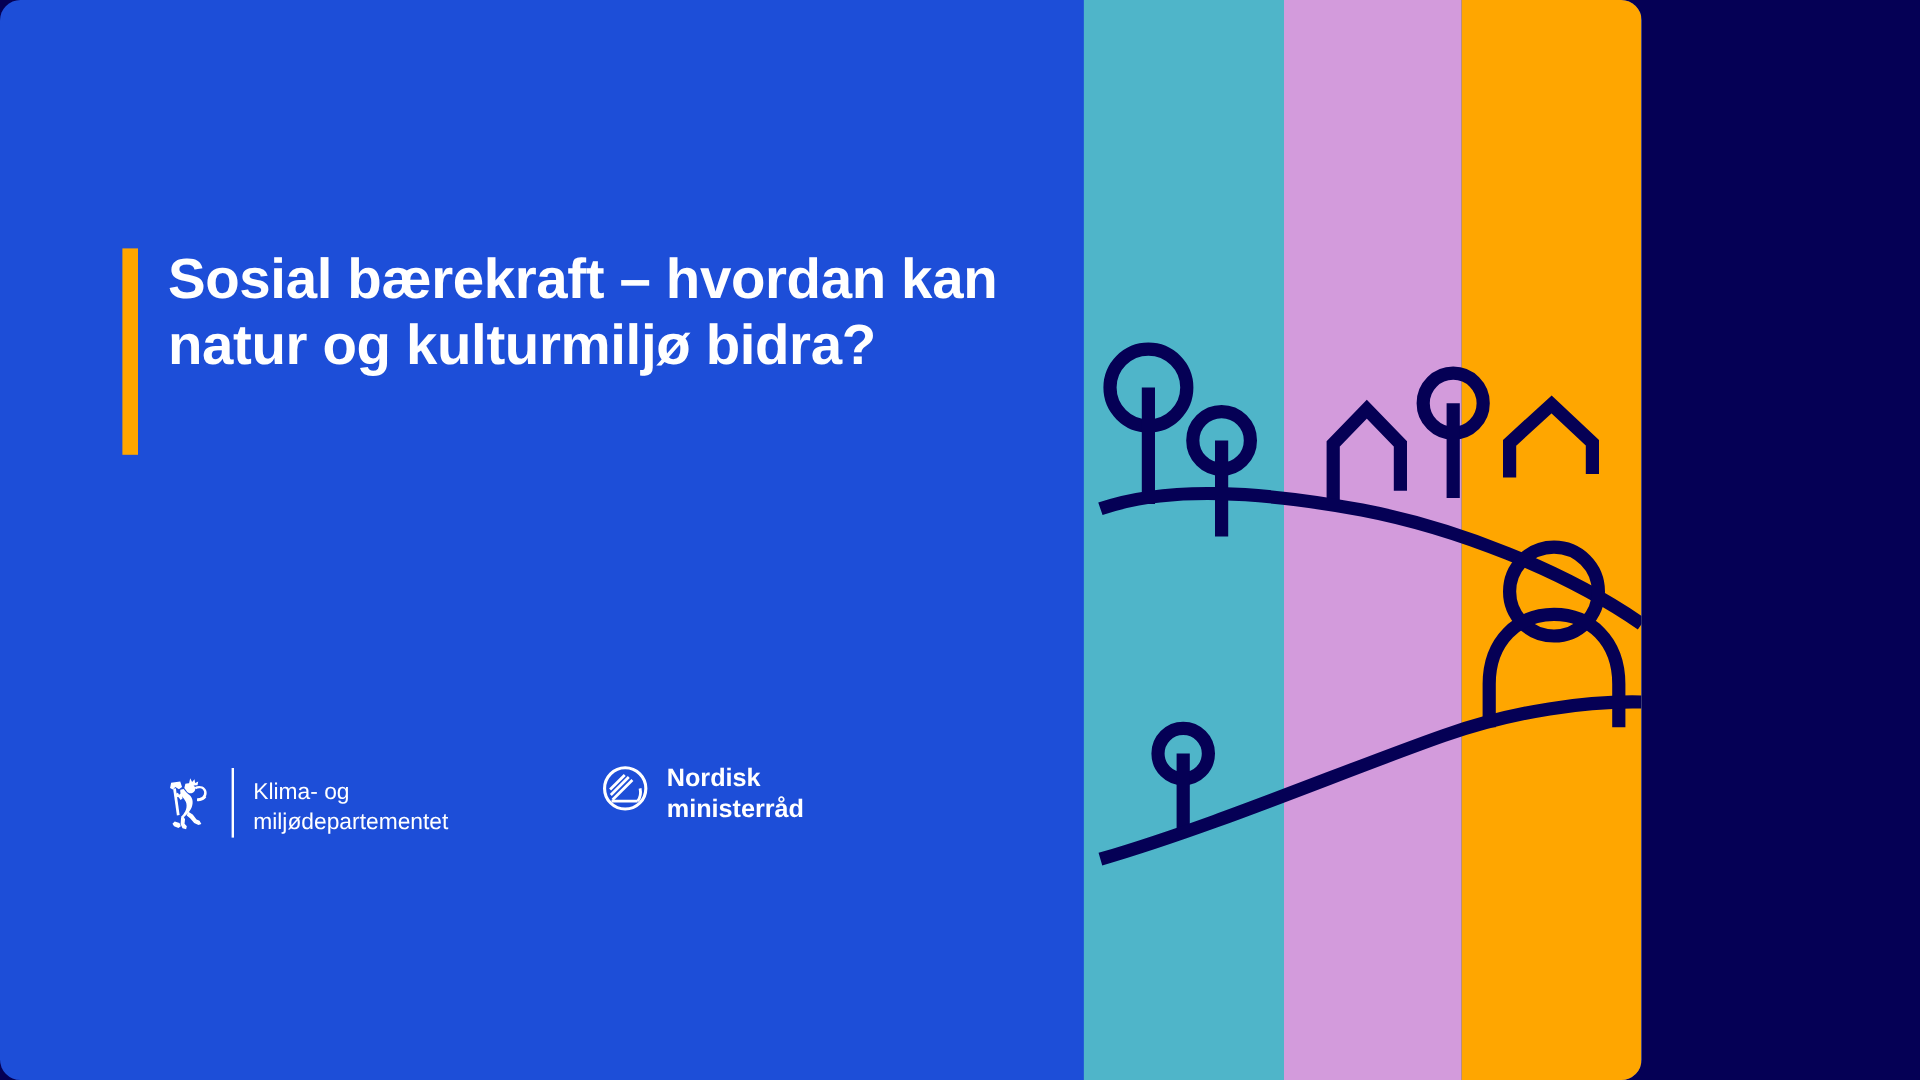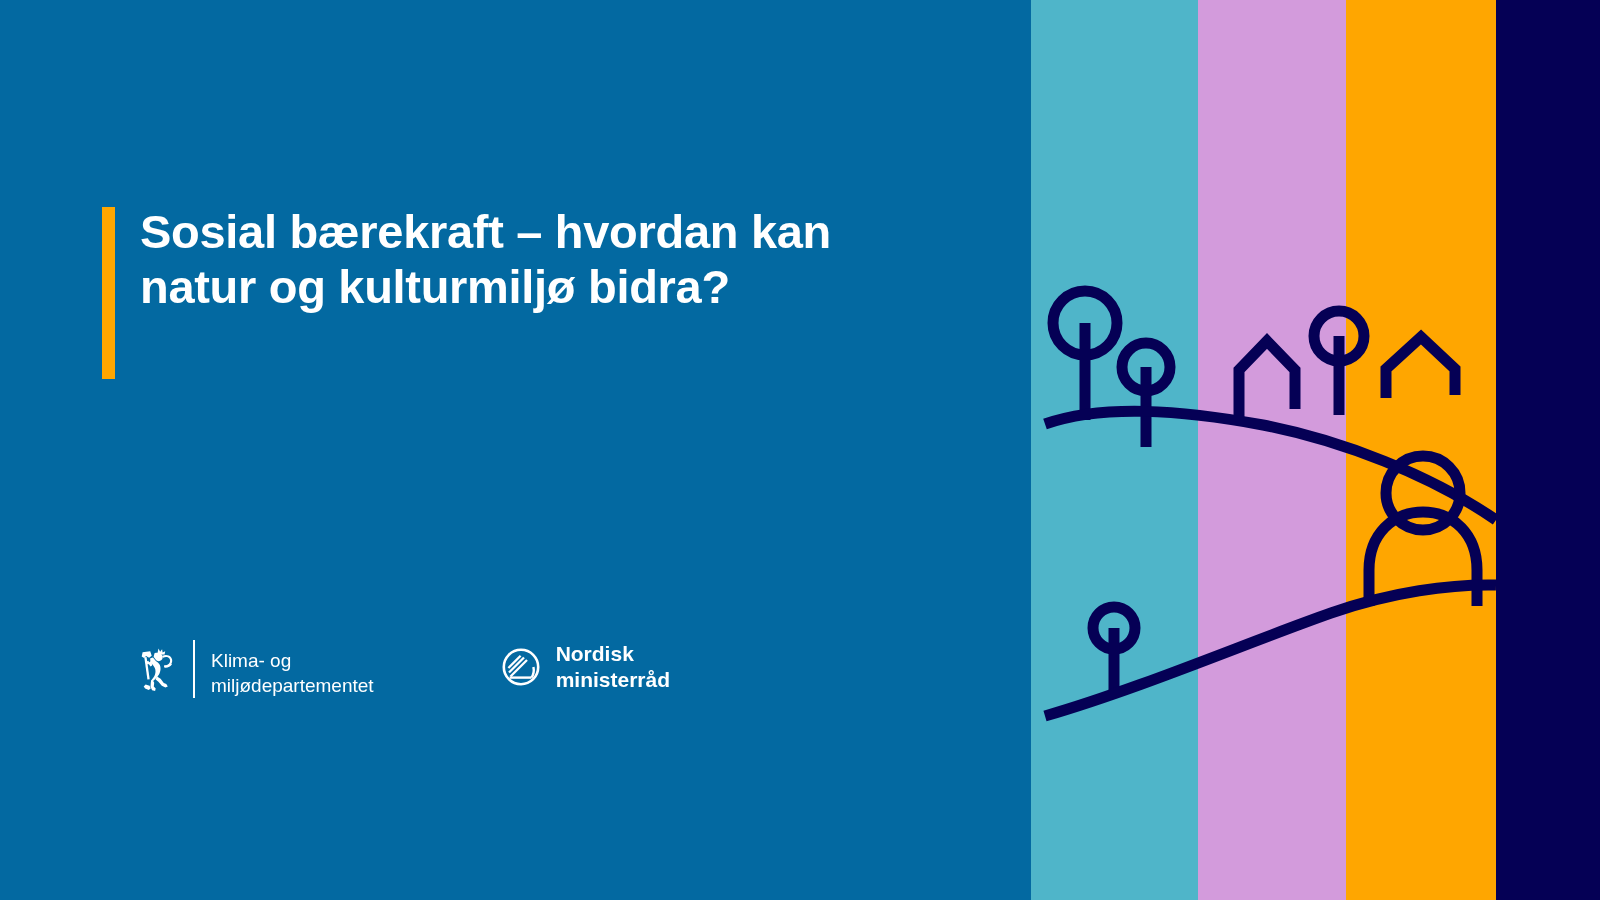--- a/index.html
+++ b/index.html
@@ -10,24 +10,25 @@
   }
   body {
     width: 1600px;
     height: 900px;
     overflow: hidden;
     font-family: "Liberation Sans", sans-serif;
   }
 
   .slide {
     position: relative;
-    width: 1496px;
+    width: 1368px;
     height: 900px;
-    background: #0369a1;
+    background: #1d4ed8;
     overflow: hidden;
+    border-radius: 17px;
   }
 
   
   .text-block {
     position: absolute;
     left: 102px;
     top: 205px;
     width: 900px;
   }
 
@@ -100,21 +101,20 @@
   .logo-dep-text {
     font-family: "Liberation Sans", sans-serif;
     font-size: 19px;
     line-height: 1.28;
     color: #FFFFFF;
     white-space: pre-line;
   }
 
   .logo-nmr {
     display: flex;
-    align-items: center;
     height: 62px;
     margin-left: 126px;
   }
 
   .nmr-mark {
     width: 42px;
     height: 42px;
     display: block;
   }
 

